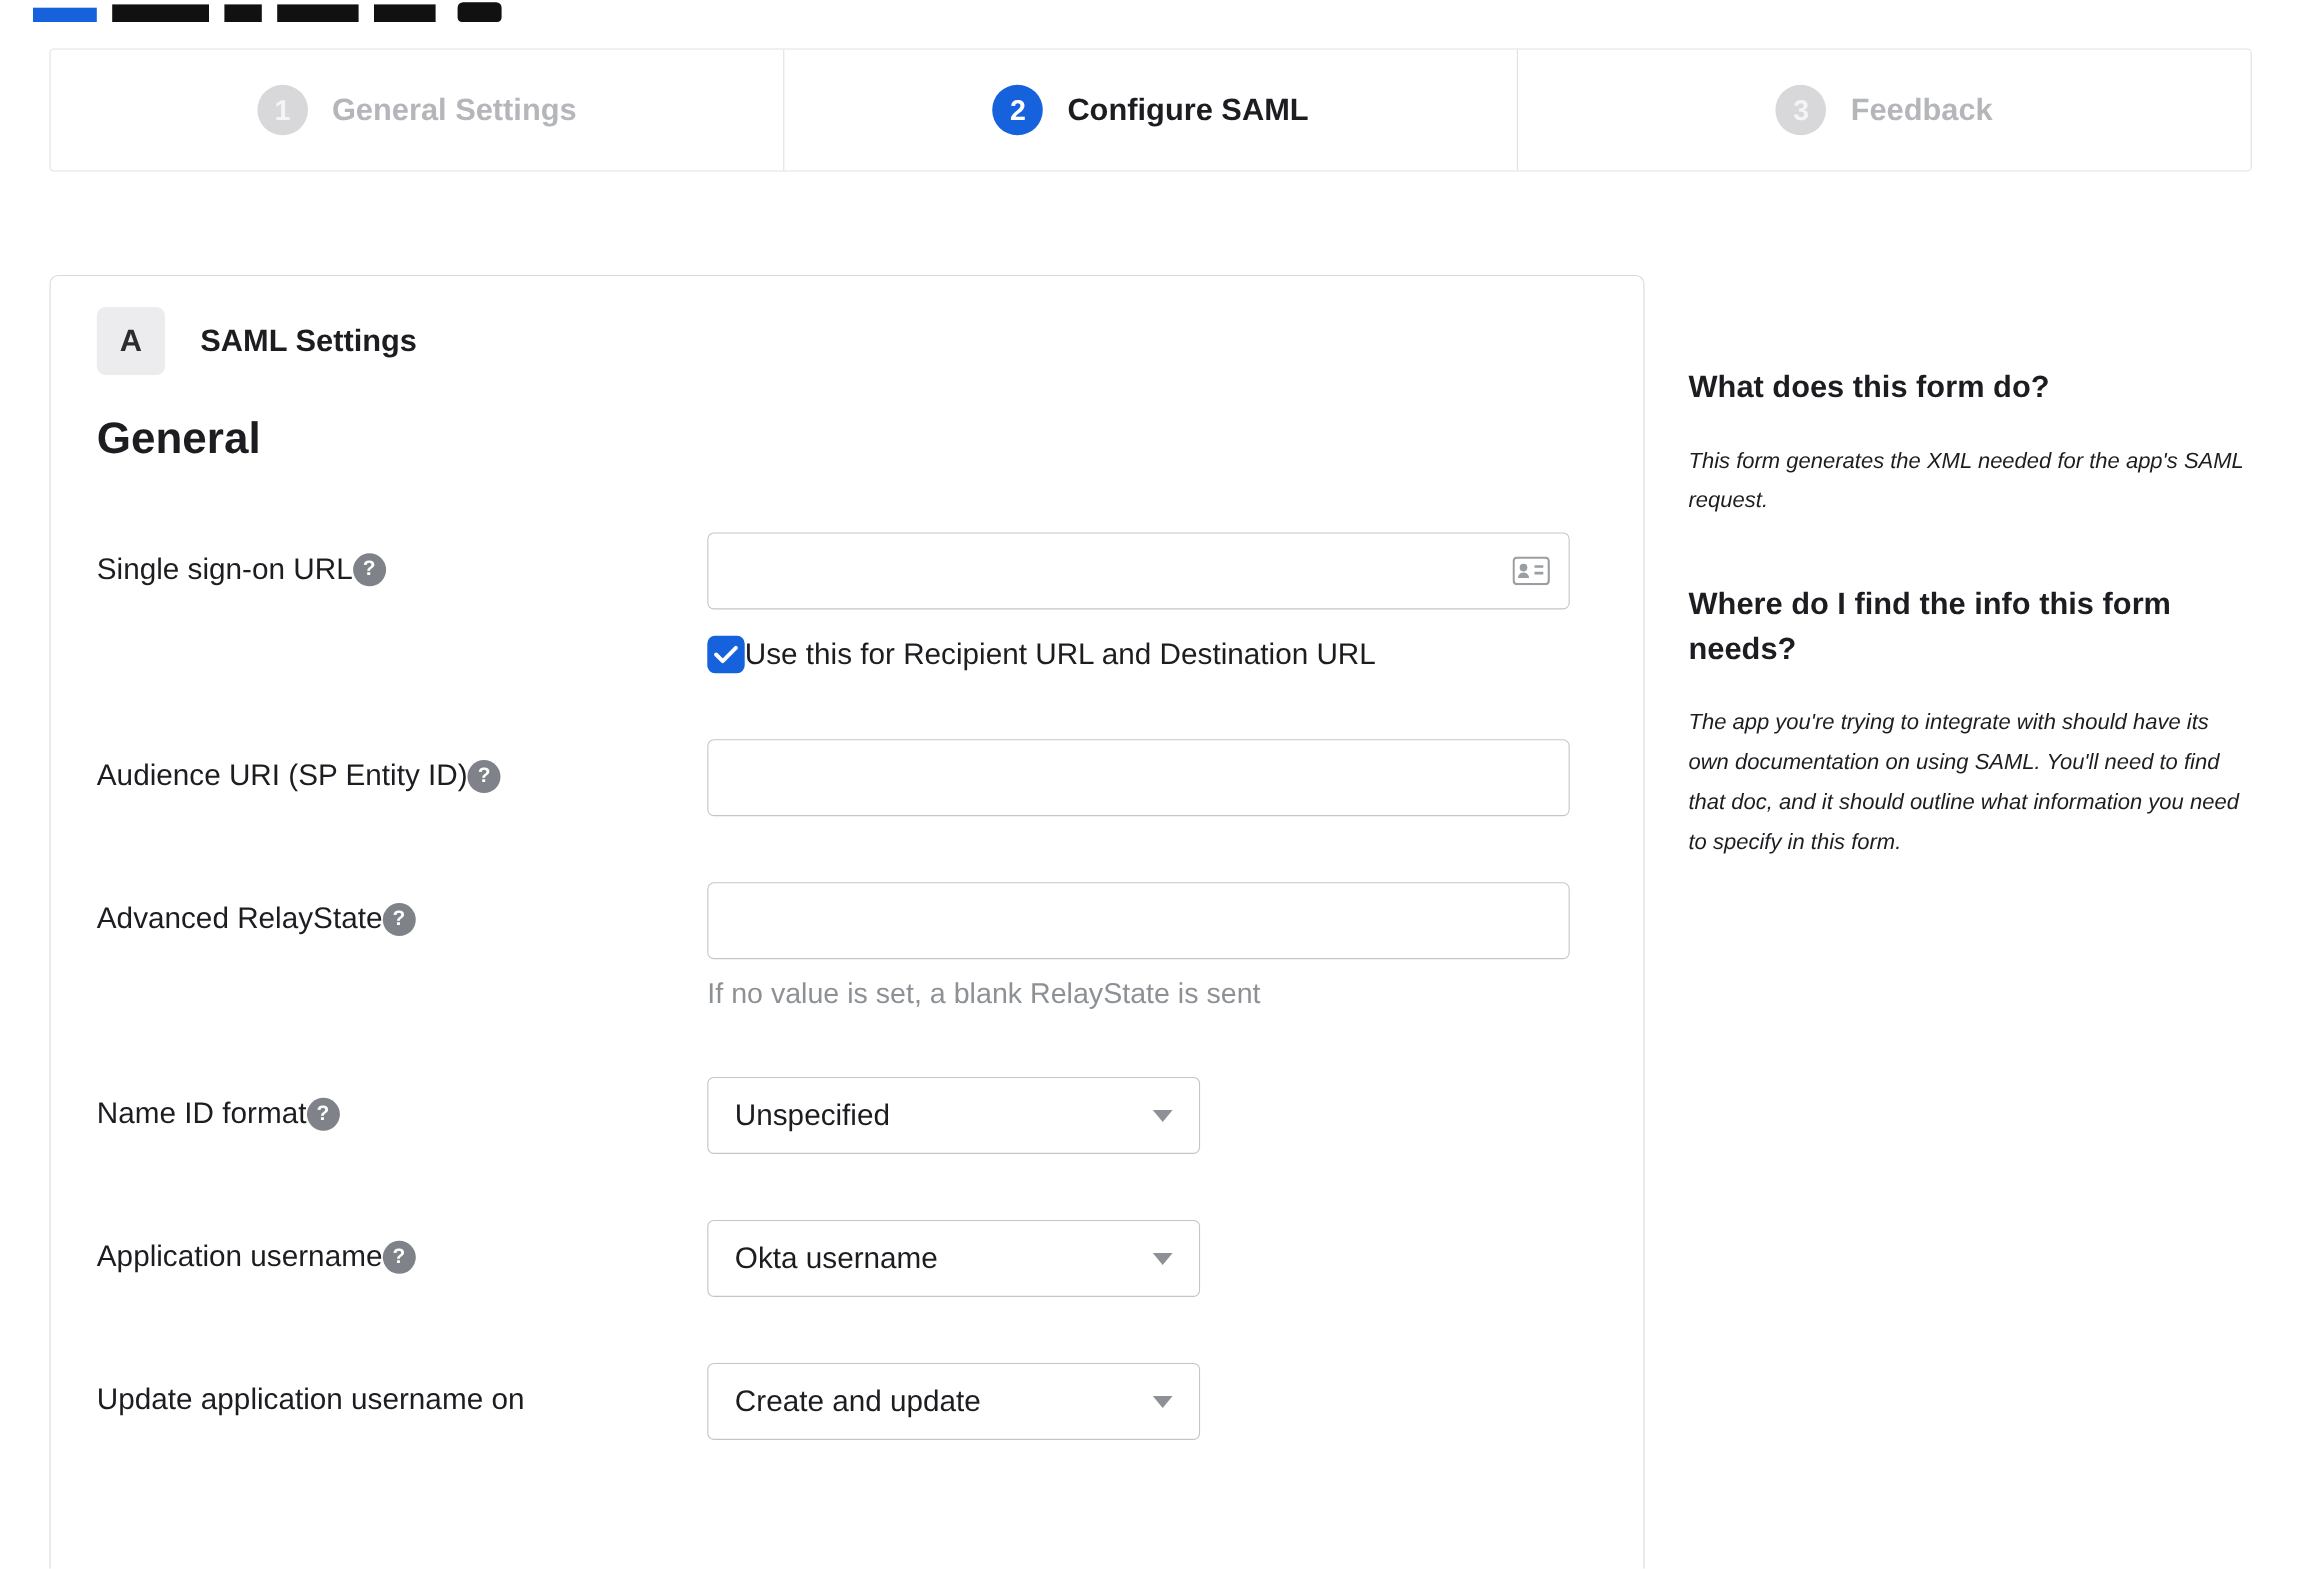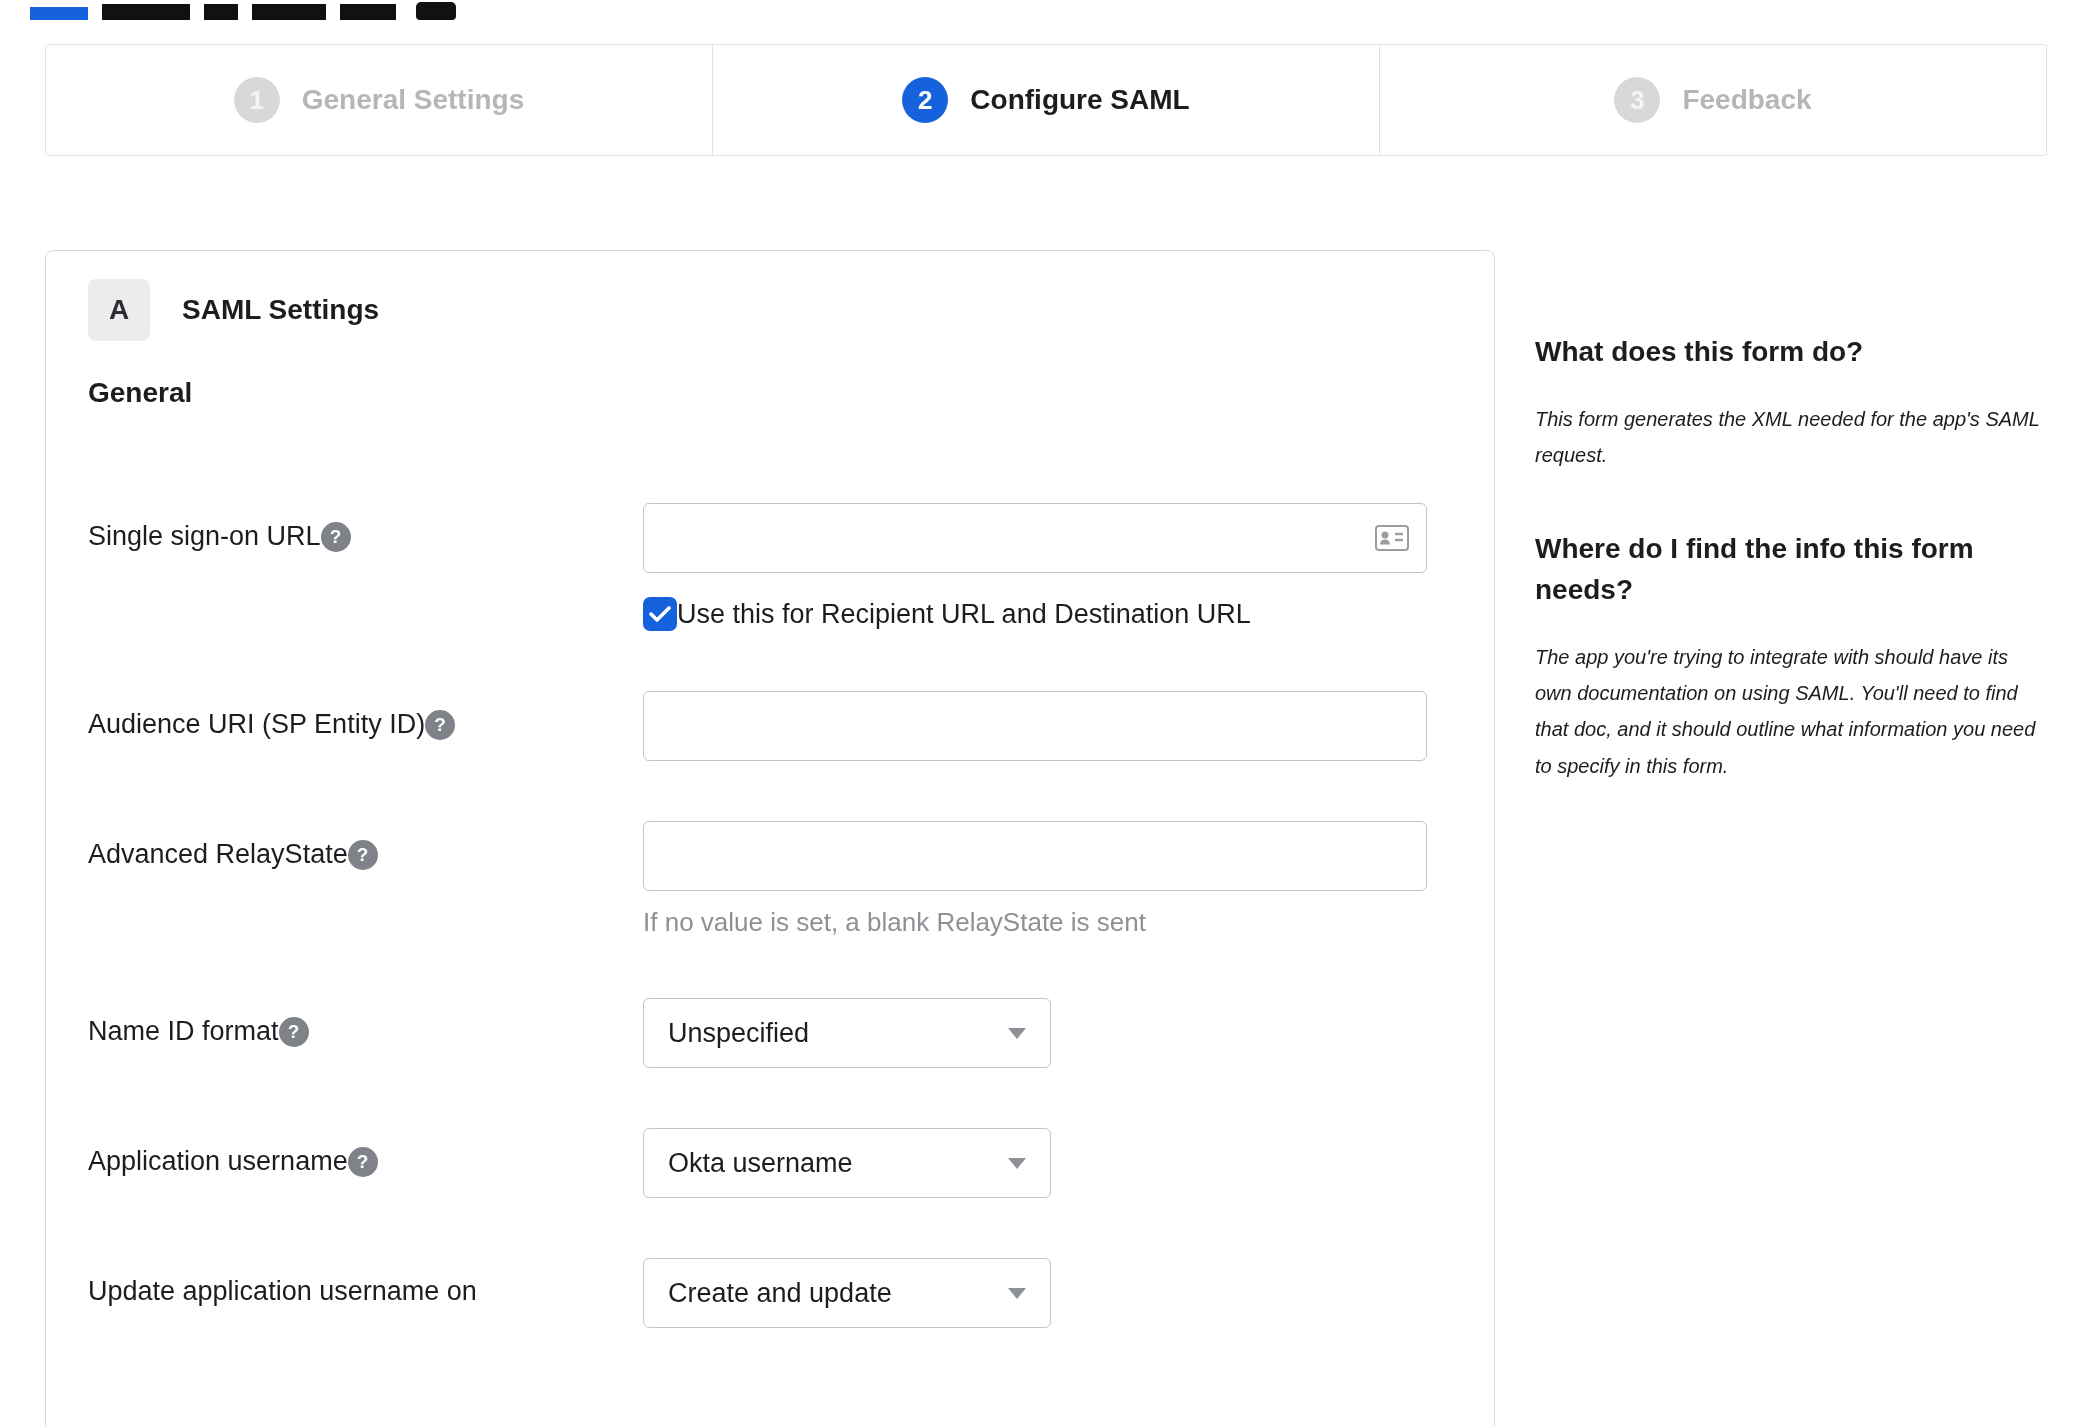--- a/index.html
+++ b/index.html
@@ -64,21 +64,21 @@
   .badge-a {
     width: 62px; height: 62px;
     background: #ececee;
     border-radius: 8px;
     display: flex; align-items: center; justify-content: center;
     font-size: 28px; font-weight: bold; color: #2c2c30;
     flex: none;
   }
   .panel-title { font-size: 28px; font-weight: bold; }
 
-  .section-title { font-size: 28px; font-weight: bold; margin: 26px 0 94px 0; }
+  .section-title { font-size: 40px; font-weight: bold; margin: 26px 0 62px 0; }
 
   .form-row {
     display: grid;
     grid-template-columns: 555px 1fr;
     align-items: start;
     margin-bottom: 60px;
   }
   .label-cell {
     display: flex; align-items: center; 
     font-size: 27px;
@@ -113,21 +113,21 @@
     background: #1662dd;
     border-radius: 7px;
     display: flex; align-items: center; justify-content: center;
     cursor: pointer; flex: none;
   }
   .checkbox-label { font-size: 27px; }
 
   .hint { margin-top: 16px; font-size: 26px; color: #8d9095; }
 
   .select {
-    width: 408px; height: 70px;
+    width: 448px; height: 70px;
     border: 1px solid #c3c6c9;
     border-radius: 6px;
     display: flex; align-items: center; justify-content: space-between;
     padding: 0 24px;
     font-size: 27px;
     background: #fff;
     cursor: pointer;
   }
   .caret {
     width: 0; height: 0;

